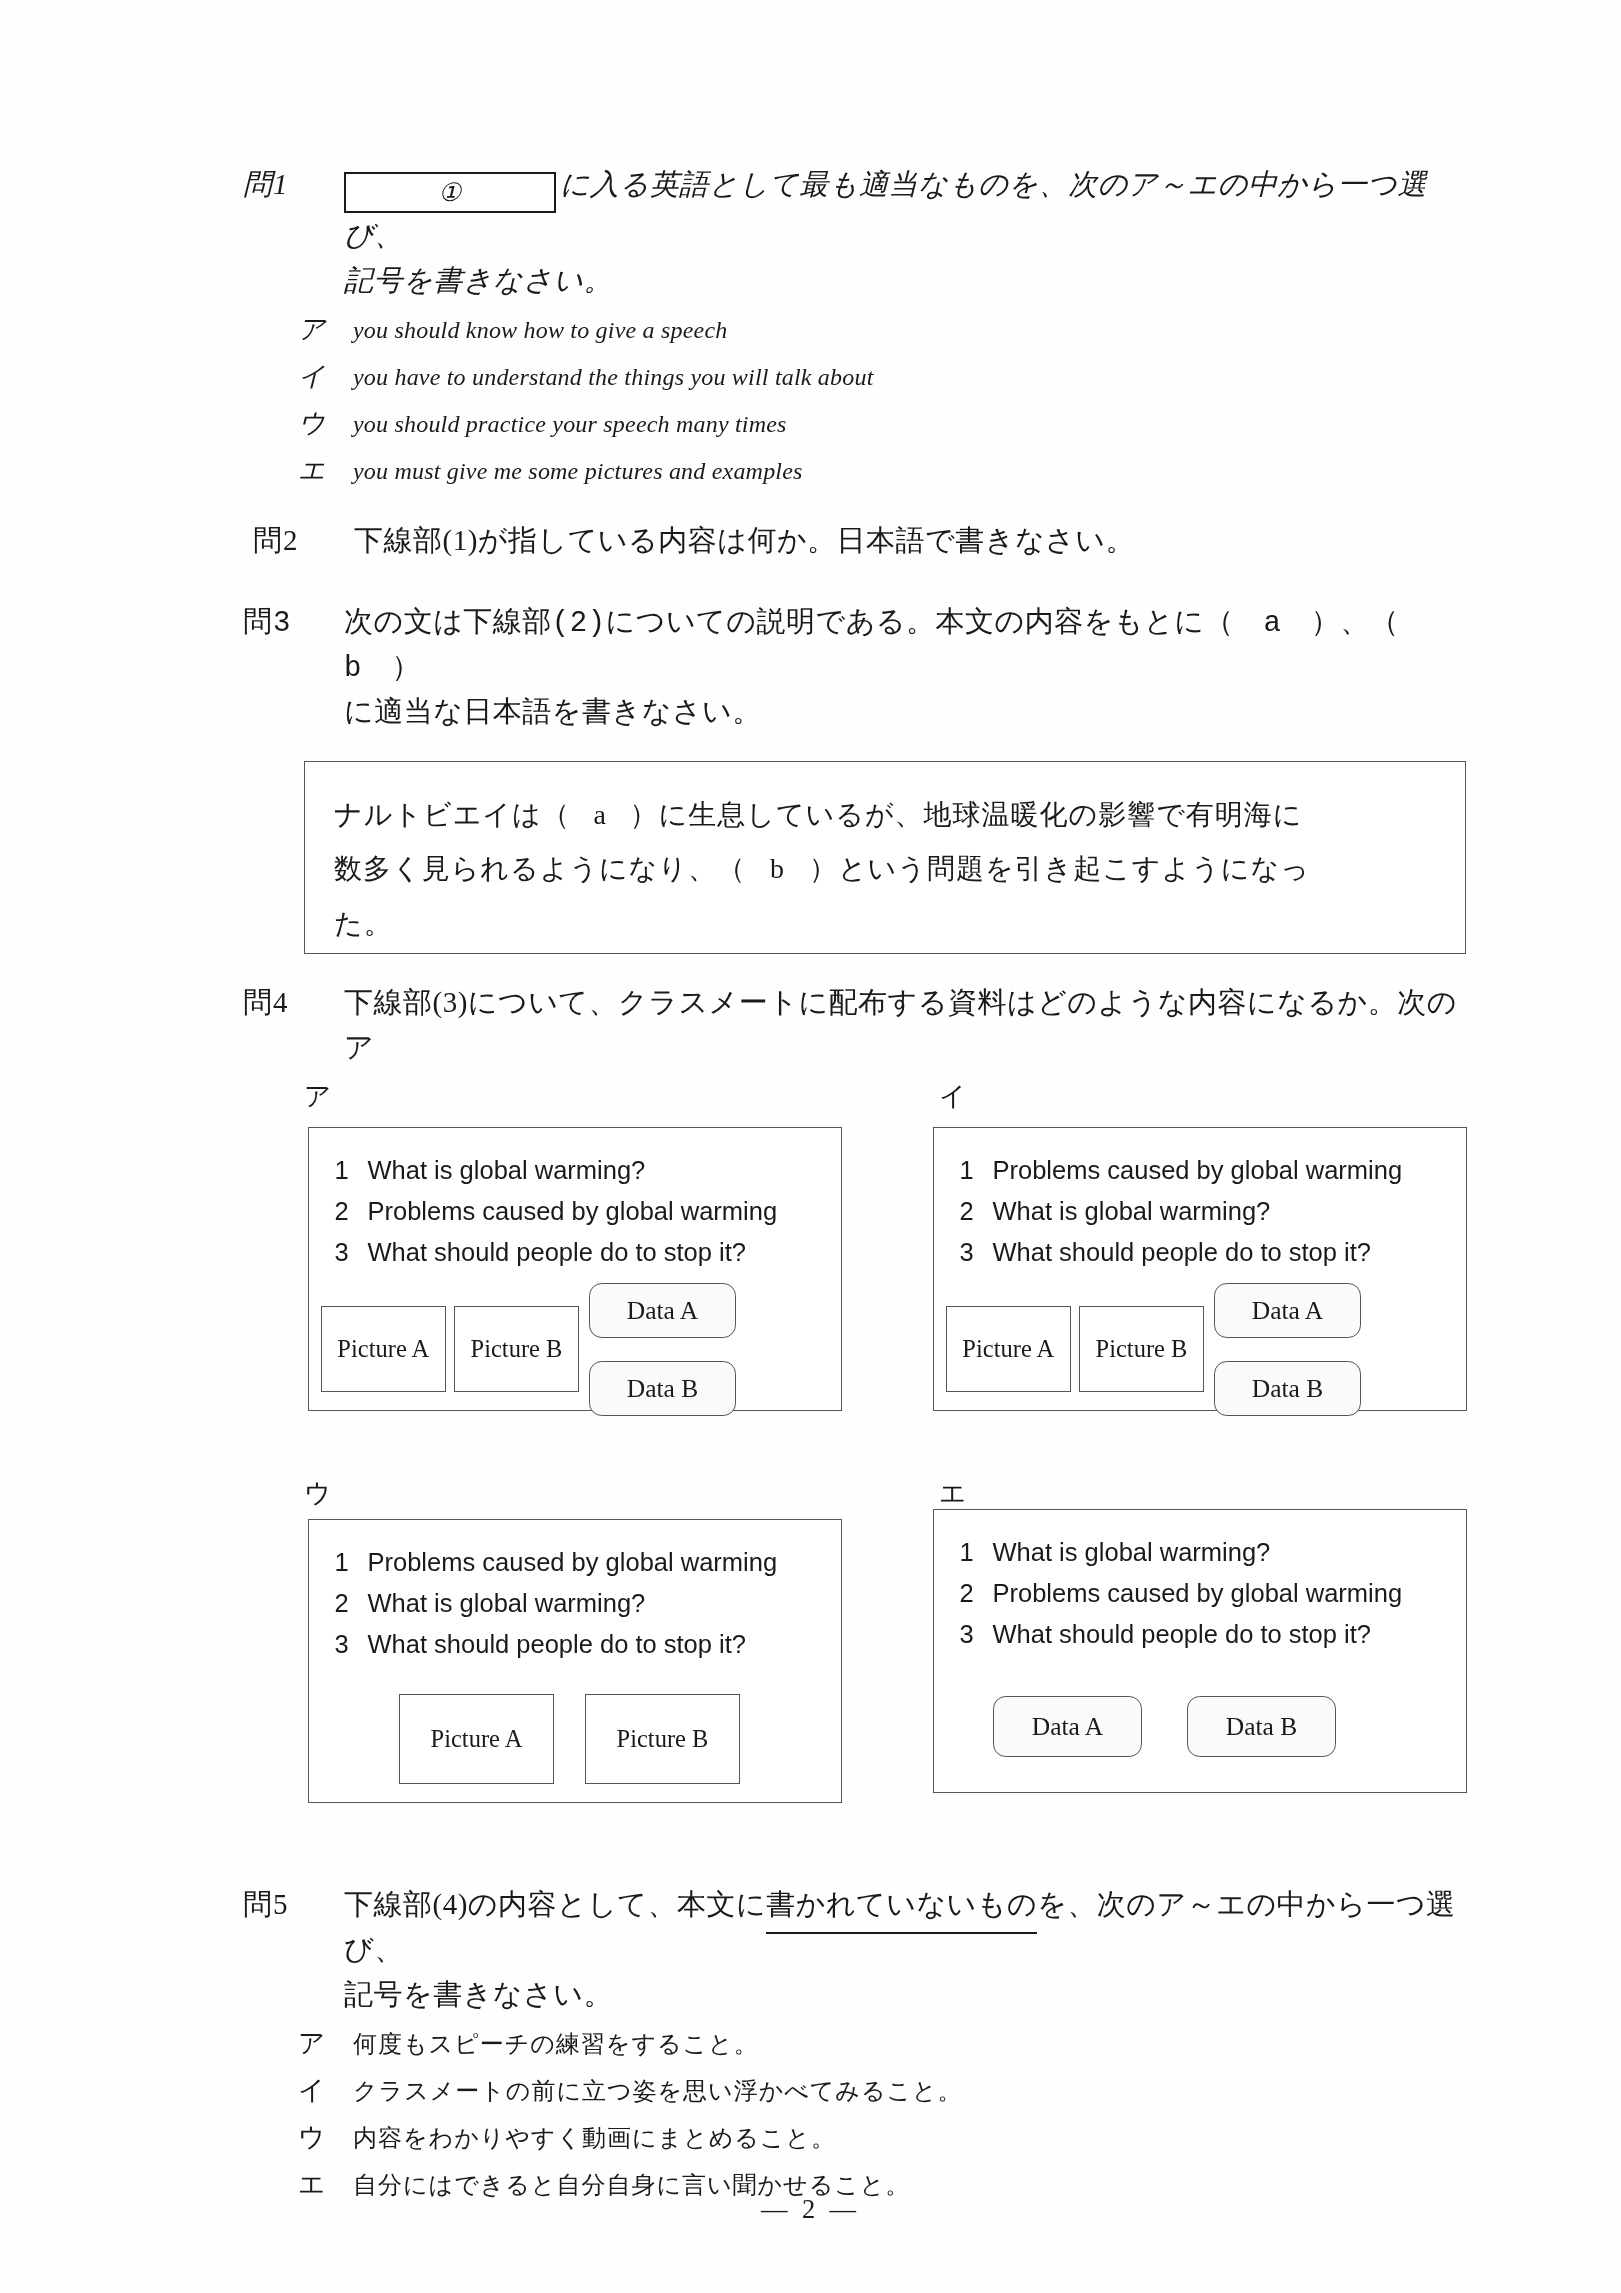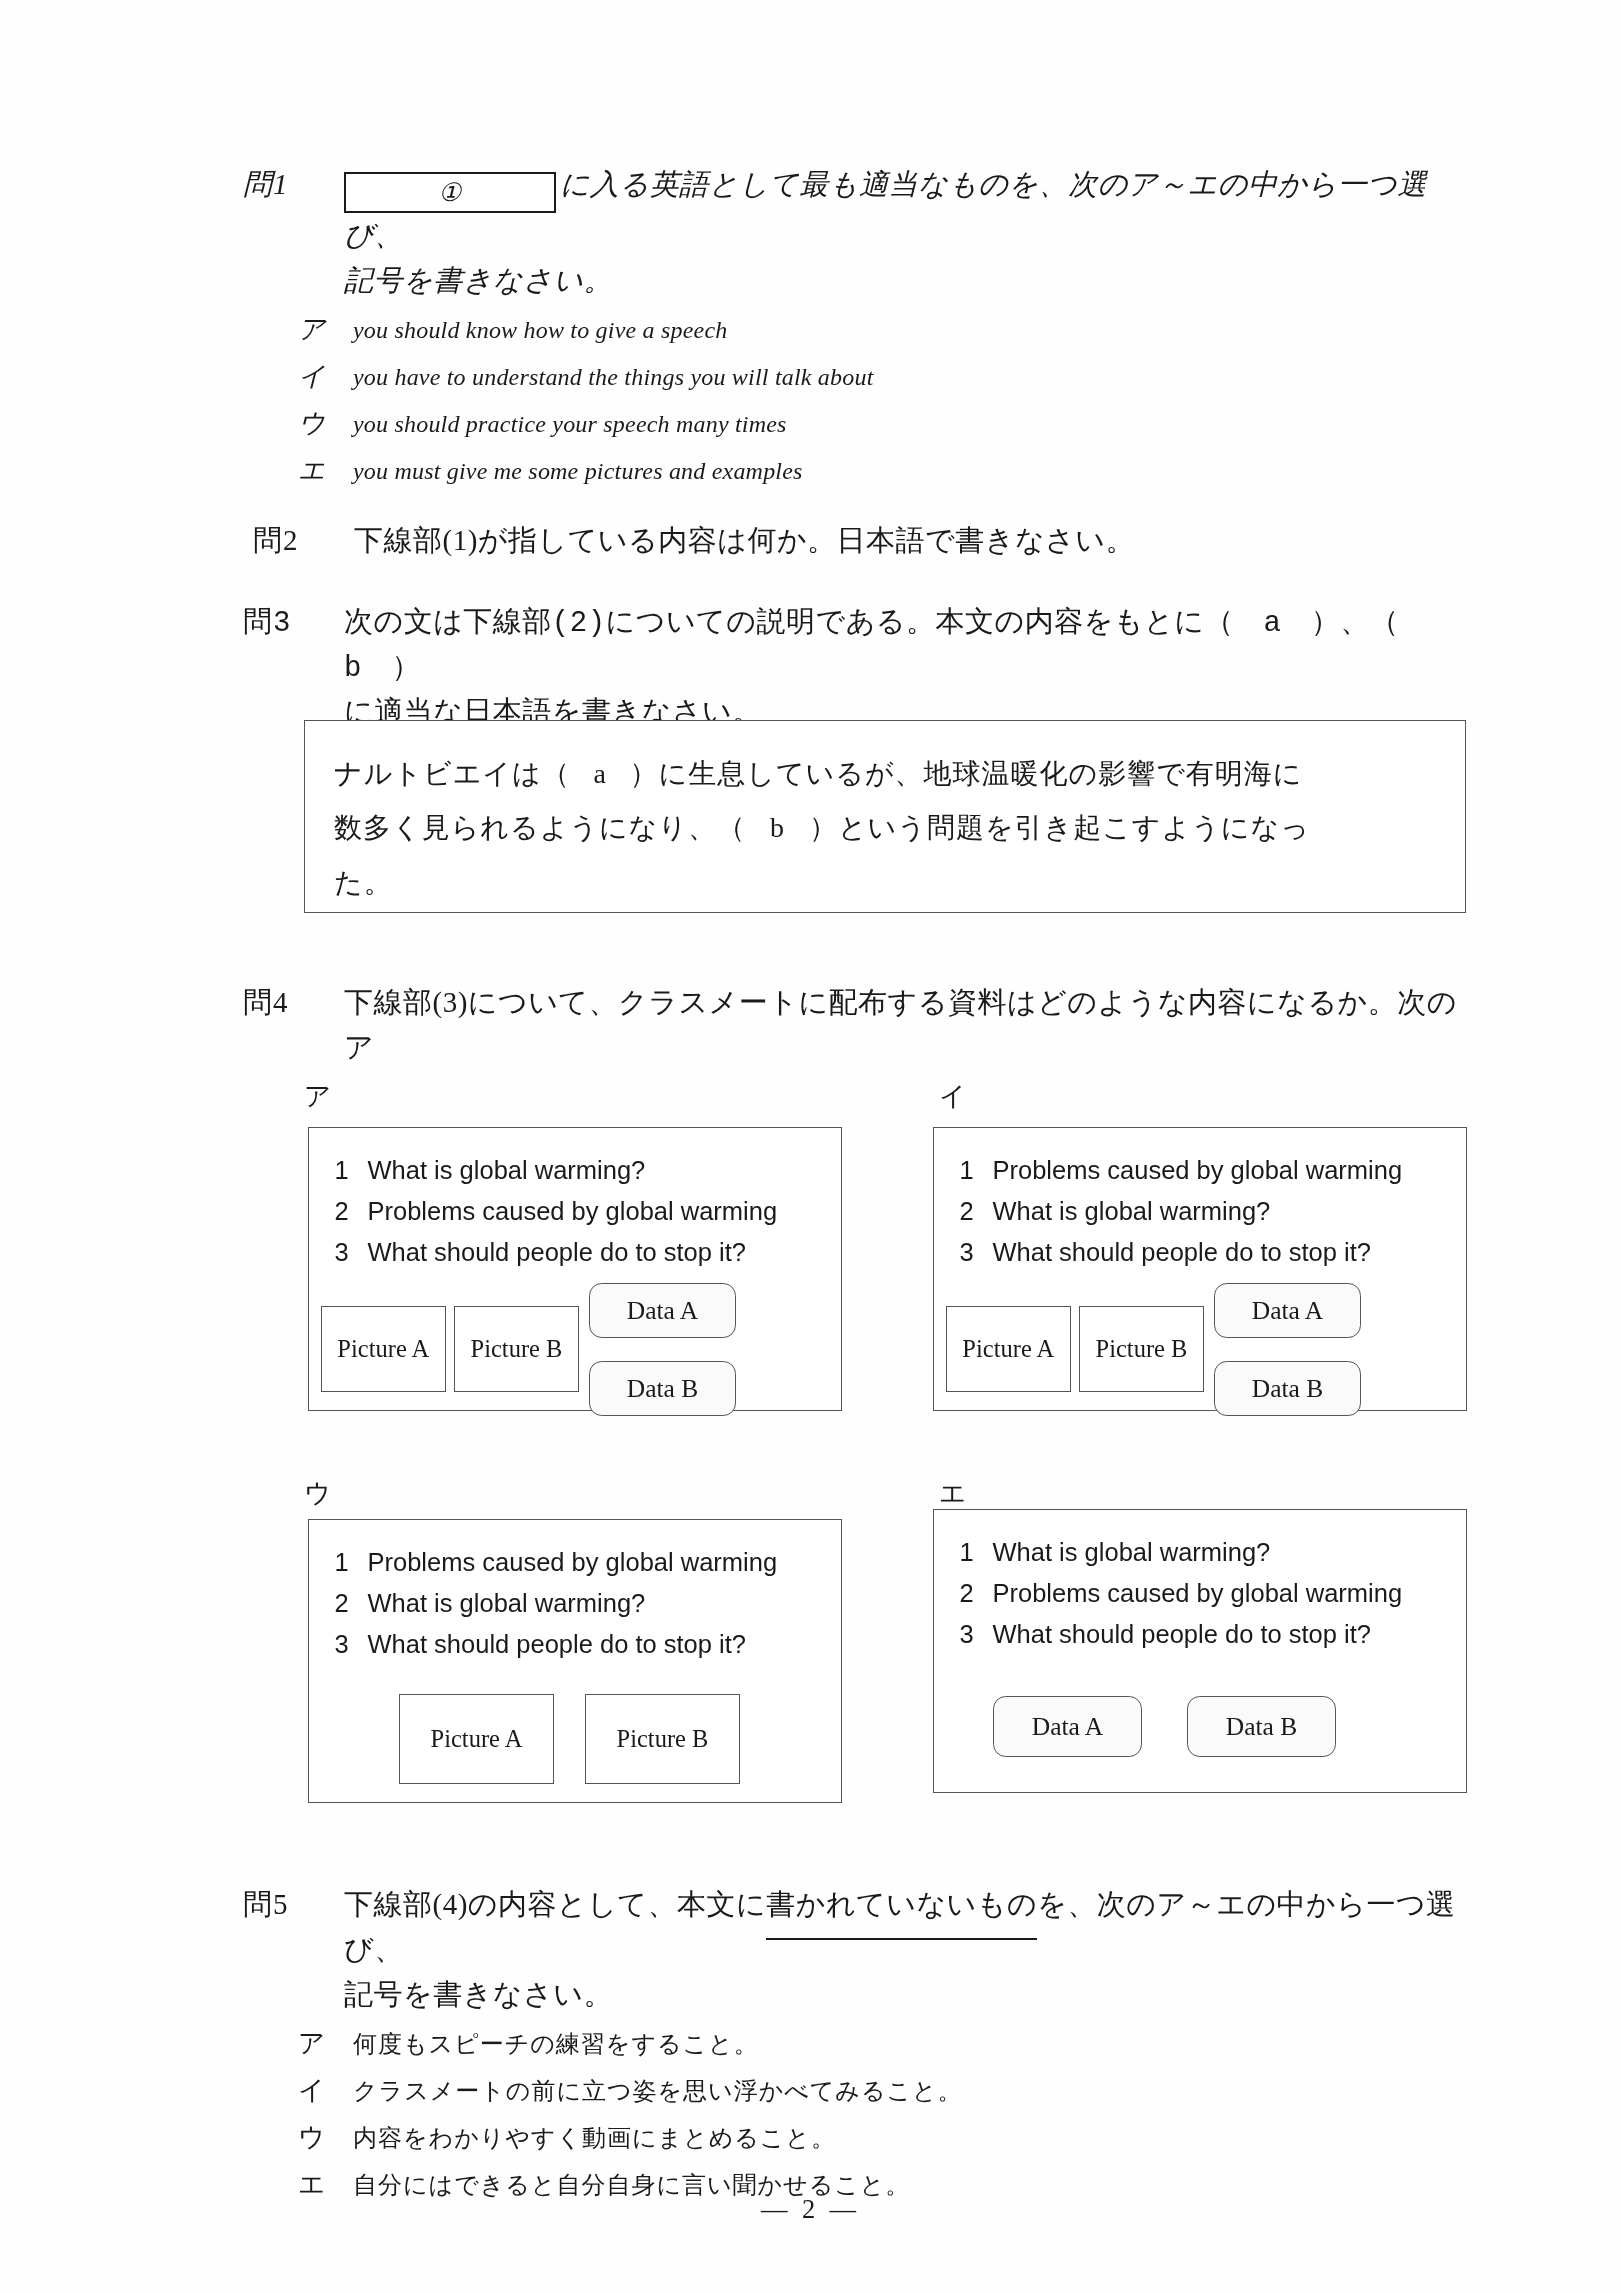--- a/index.html
+++ b/index.html
@@ -84,20 +84,21 @@
     letter-spacing: 0.2px;
   }
   .choice-body.jp { letter-spacing: 1px; }
 
   
   .framed {
     position: absolute;
     border: 1.6px solid #555;
     box-sizing: border-box;
     background: #fff;
+    margin-top: 41px;
   }
   .framed-inner {
     padding: 25.5px 29px 21.6px 29px;
     font-size: 28px;
     line-height: 1.95;
     letter-spacing: 1px;
   }
   .gap { display: inline-block; }
   .gap-a { width: 59px; text-align: center; }
   .gap-b { width: 63px; text-align: center; }
@@ -149,21 +150,21 @@
     align-items: center;
     justify-content: center;
     font-family: "Liberation Serif", "DejaVu Serif", serif;
     font-size: 25.5px;
     background: #fafafa;
   }
 
   
   .ul-strong {
     border-bottom: 2.9px solid #1a1a1a;
-    padding-bottom: 18px;
+    padding-bottom: 12px;
   }
 
   
   .footer {
     position: absolute;
     width: 1621px;
     text-align: center;
     font-size: 26.5px;
     letter-spacing: 3.9px;
   }

